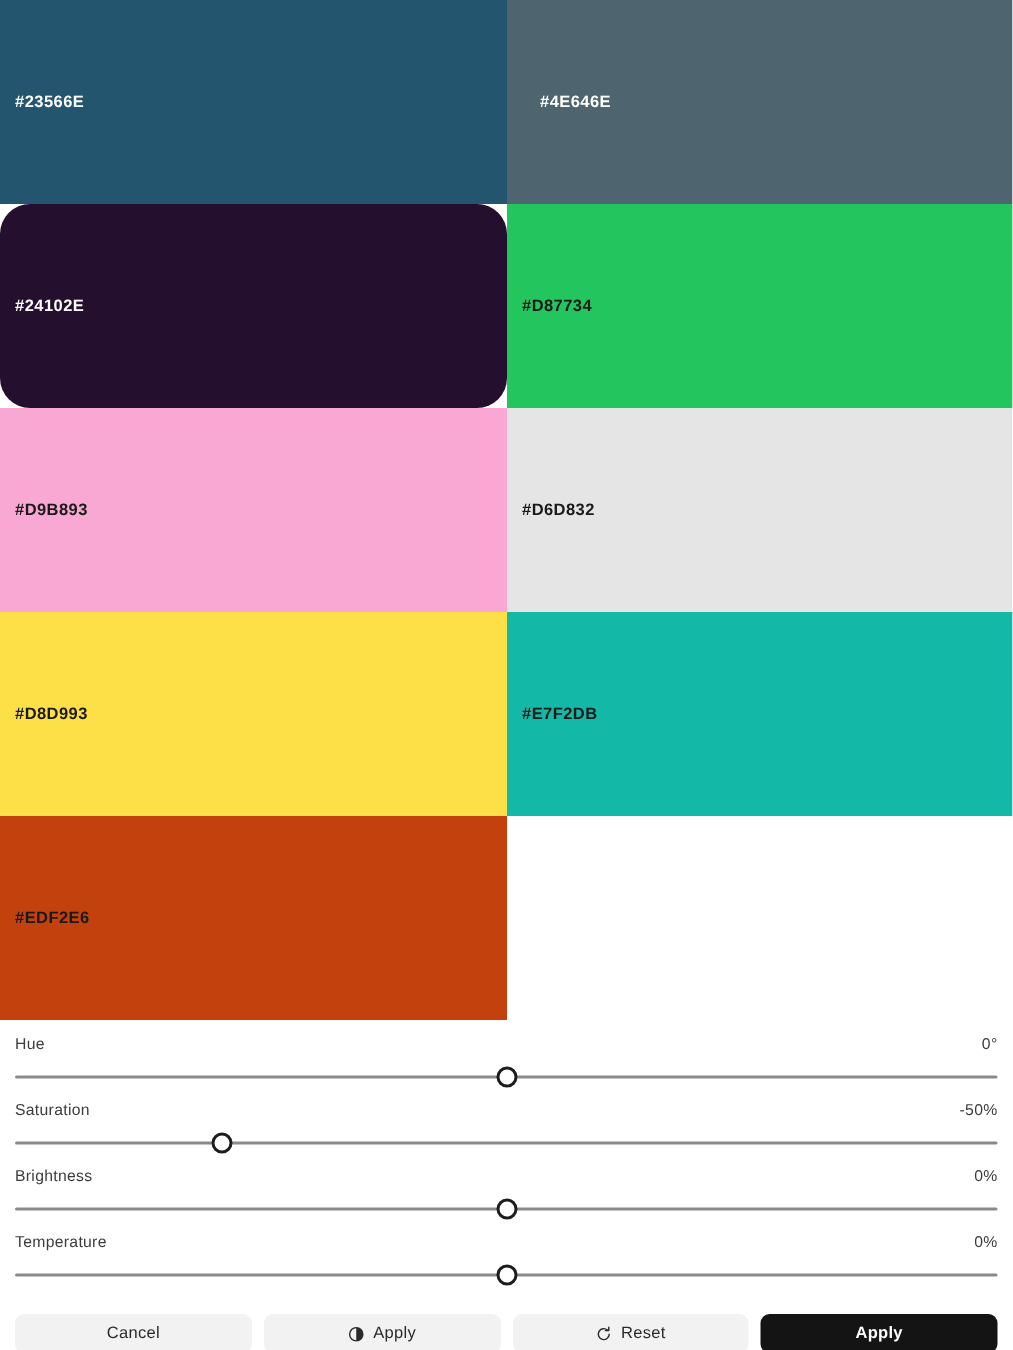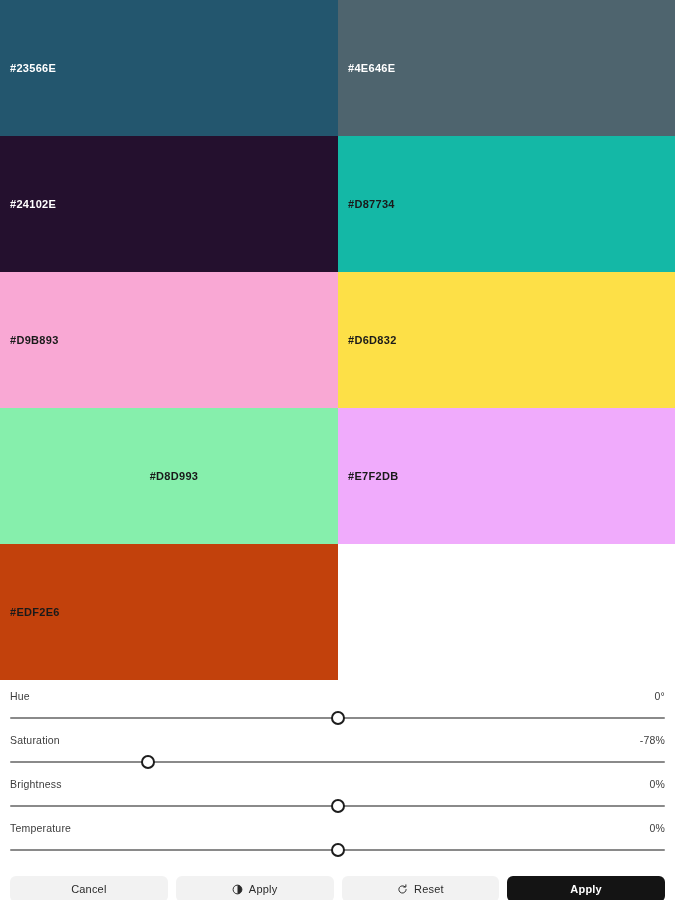--- a/index.html
+++ b/index.html
@@ -103,39 +103,39 @@
 </head>
 <body>
 
 <div class="app">
 
   <div class="swatch-grid">
 
     <div class="swatch" id="sw0" style="background: rgb(35, 86, 110);">
       <span class="swatch-label" style="color: rgb(255, 255, 255);">#23566E</span>
     </div>
-    <div class="swatch" id="sw1" style="background: rgb(78, 100, 110);">
+    <div class="swatch" id="sw1" style="background: rgb(78, 100, 110); padding-left: 12px;">
       <span class="swatch-label" style="color: rgb(255, 255, 255);">#4E646E</span>
     </div>
-    <div class="swatch" id="sw2" style="background: rgb(36, 16, 46);">
+    <div class="swatch" id="sw2" style="background: rgb(36, 16, 46); border-radius: 20px;">
       <span class="swatch-label" style="color: rgb(255, 255, 255);">#24102E</span>
     </div>
-    <div class="swatch" id="sw4" style="background: #14b8a6;">
+    <div class="swatch" id="sw4" style="background: #22c55e;">
       <span class="swatch-label" style="color: rgb(26, 26, 26);">#D87734</span>
     </div>
     <div class="swatch" id="sw5" style="background: #f9a8d4;">
       <span class="swatch-label" style="color: rgb(26, 26, 26);">#D9B893</span>
     </div>
-    <div class="swatch" id="sw6" style="background: #fde047;">
+    <div class="swatch" id="sw6" style="background: #e5e5e5;">
       <span class="swatch-label" style="color: rgb(26, 26, 26);">#D6D832</span>
     </div>
-    <div class="swatch" id="sw7" style="background: #86efac; justify-content: center;">
+    <div class="swatch" id="sw7" style="background: #fde047;">
       <span class="swatch-label" style="color: rgb(26, 26, 26);">#D8D993</span>
     </div>
-    <div class="swatch" id="sw8" style="background: #f0abfc;">
+    <div class="swatch" id="sw8" style="background: #14b8a6;">
       <span class="swatch-label" style="color: rgb(26, 26, 26);">#E7F2DB</span>
     </div>
     <div class="swatch" id="sw9" style="background: #c2410c;">
       <span class="swatch-label" style="color: rgb(26, 26, 26);">#EDF2E6</span>
     </div>
 
   </div>
 
   <div class="sliders">
 
@@ -146,21 +146,21 @@
       </div>
       <div class="track-wrap">
         <div class="track"></div>
         <div class="thumb" id="th0" style="left: 50%;"></div>
       </div>
     </div>
 
     <div class="slider-row">
       <div class="slider-head">
         <span class="slider-name">Saturation</span>
-        <span class="slider-value">-78%</span>
+        <span class="slider-value">-50%</span>
       </div>
       <div class="track-wrap">
         <div class="track"></div>
         <div class="thumb" id="th1" style="left: 21%;"></div>
       </div>
     </div>
 
     <div class="slider-row">
       <div class="slider-head">
         <span class="slider-name">Brightness</span>

